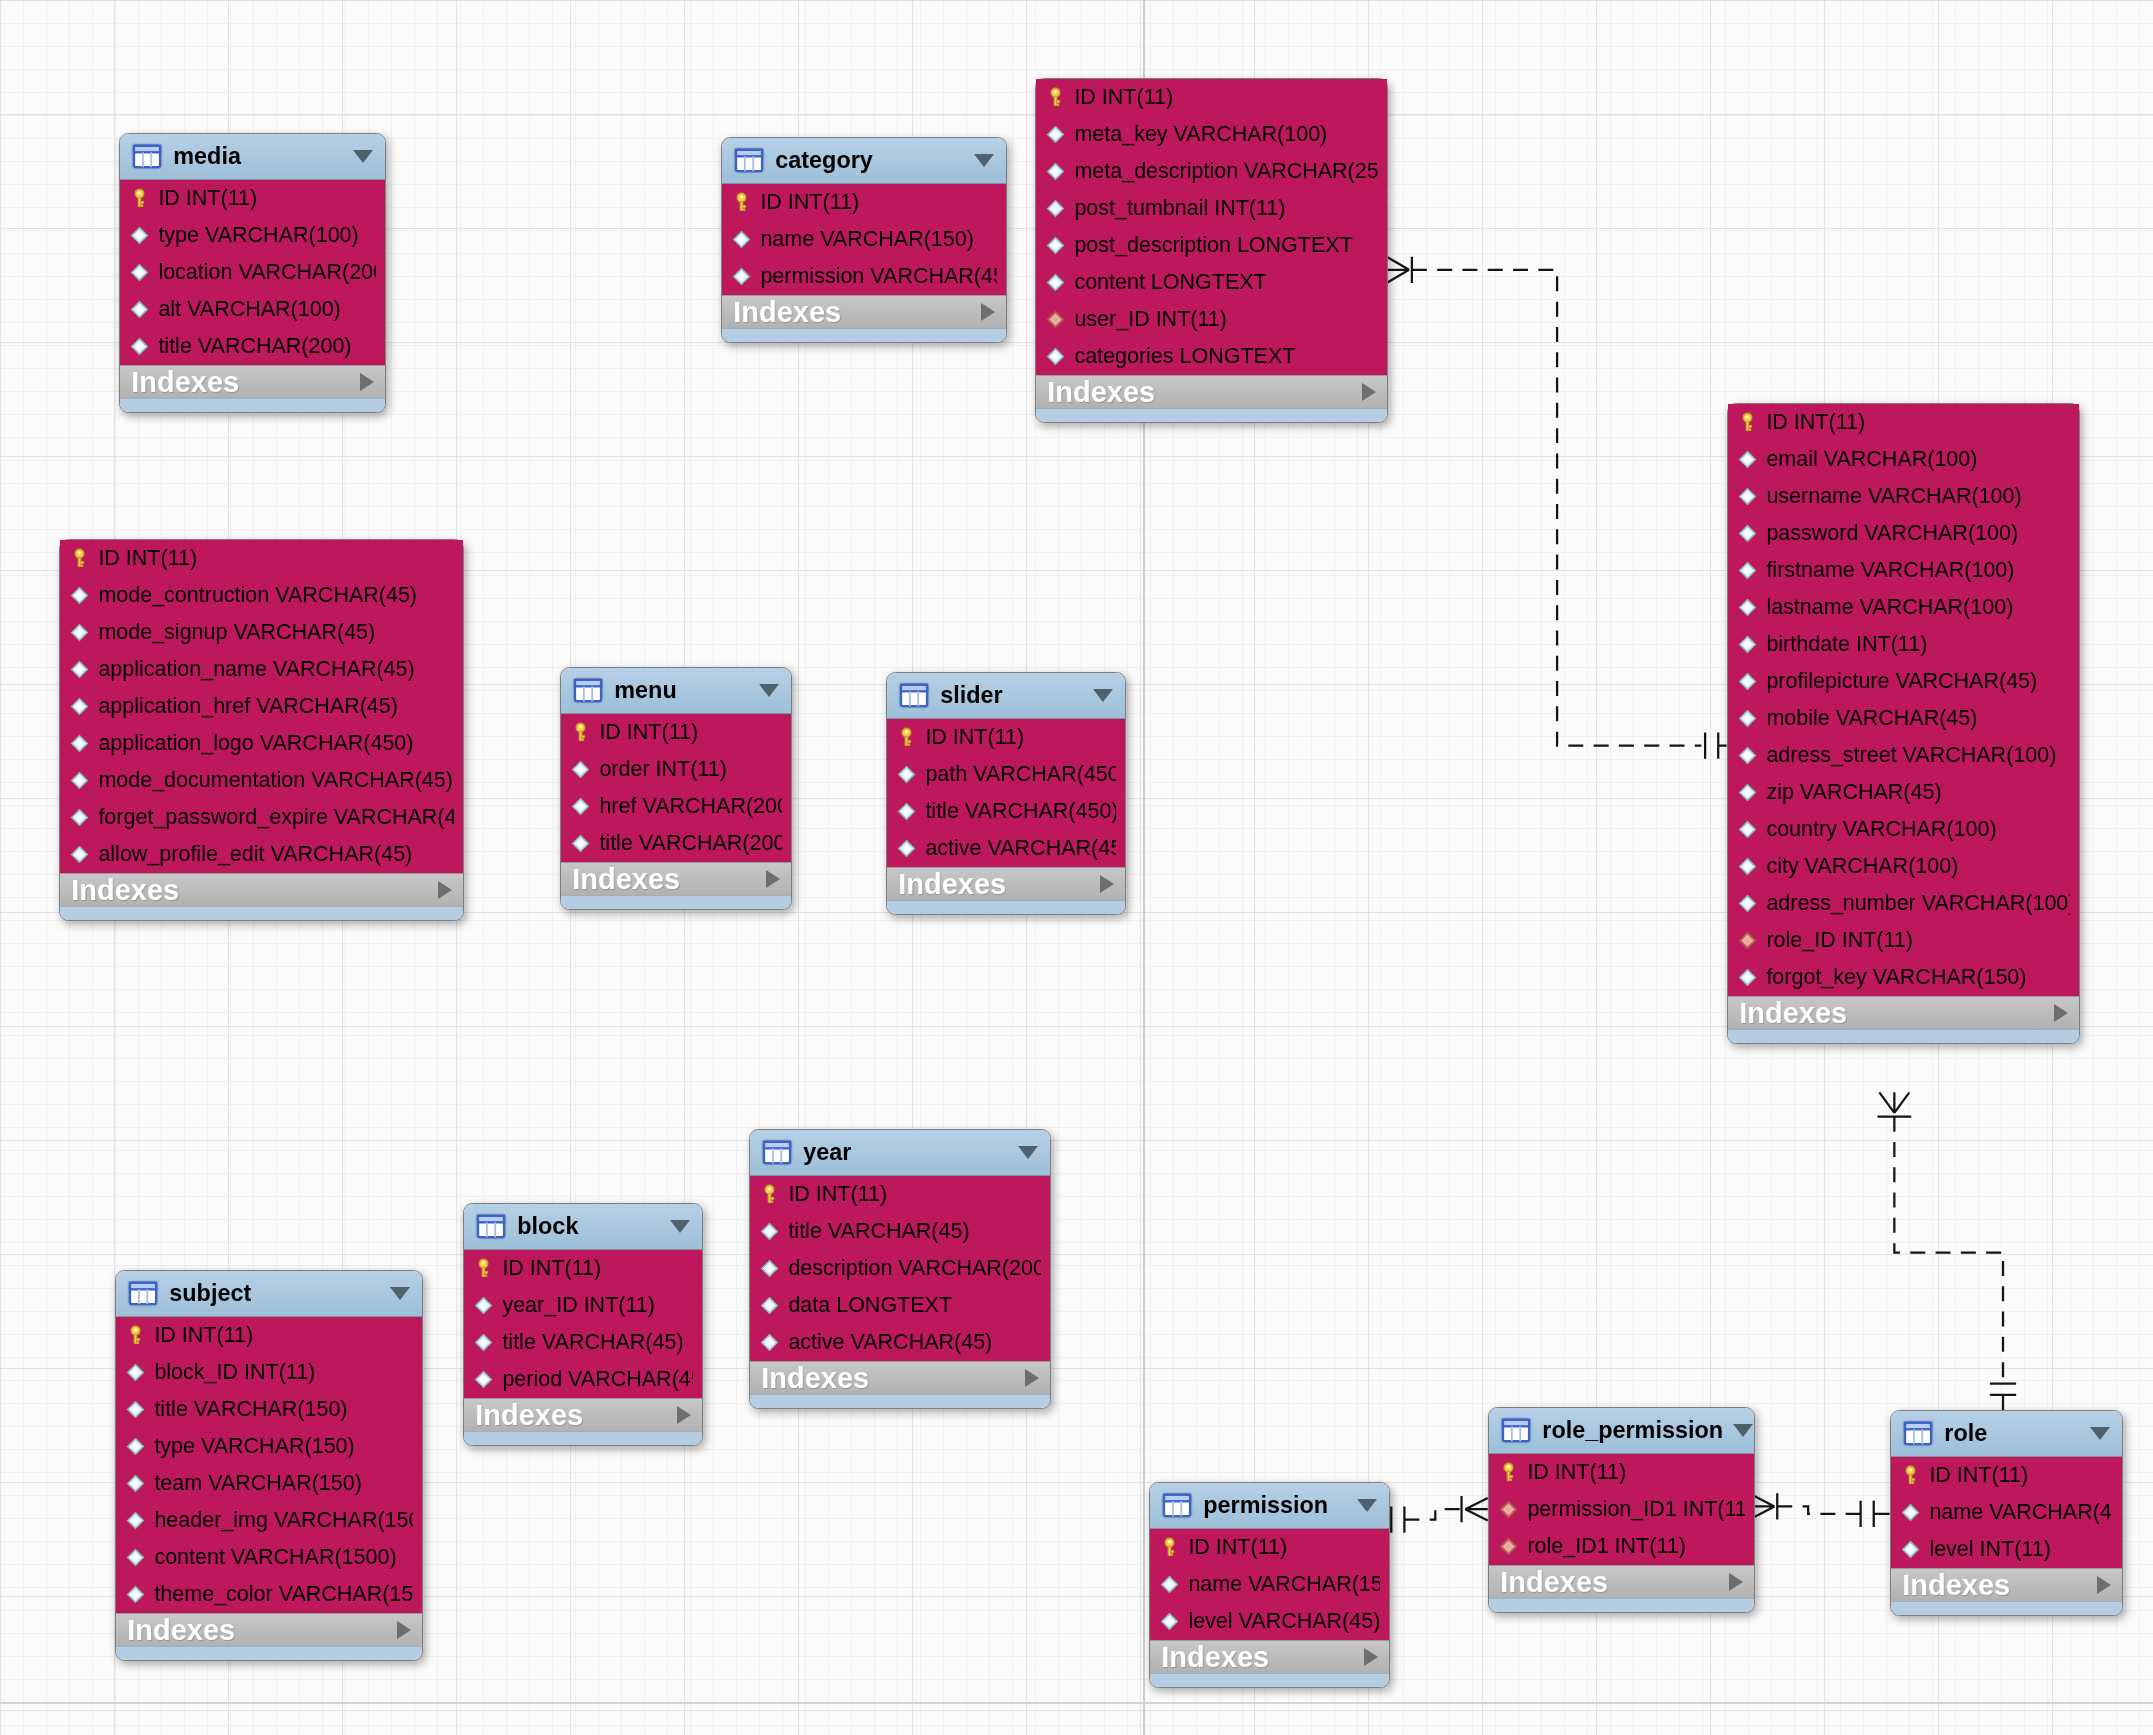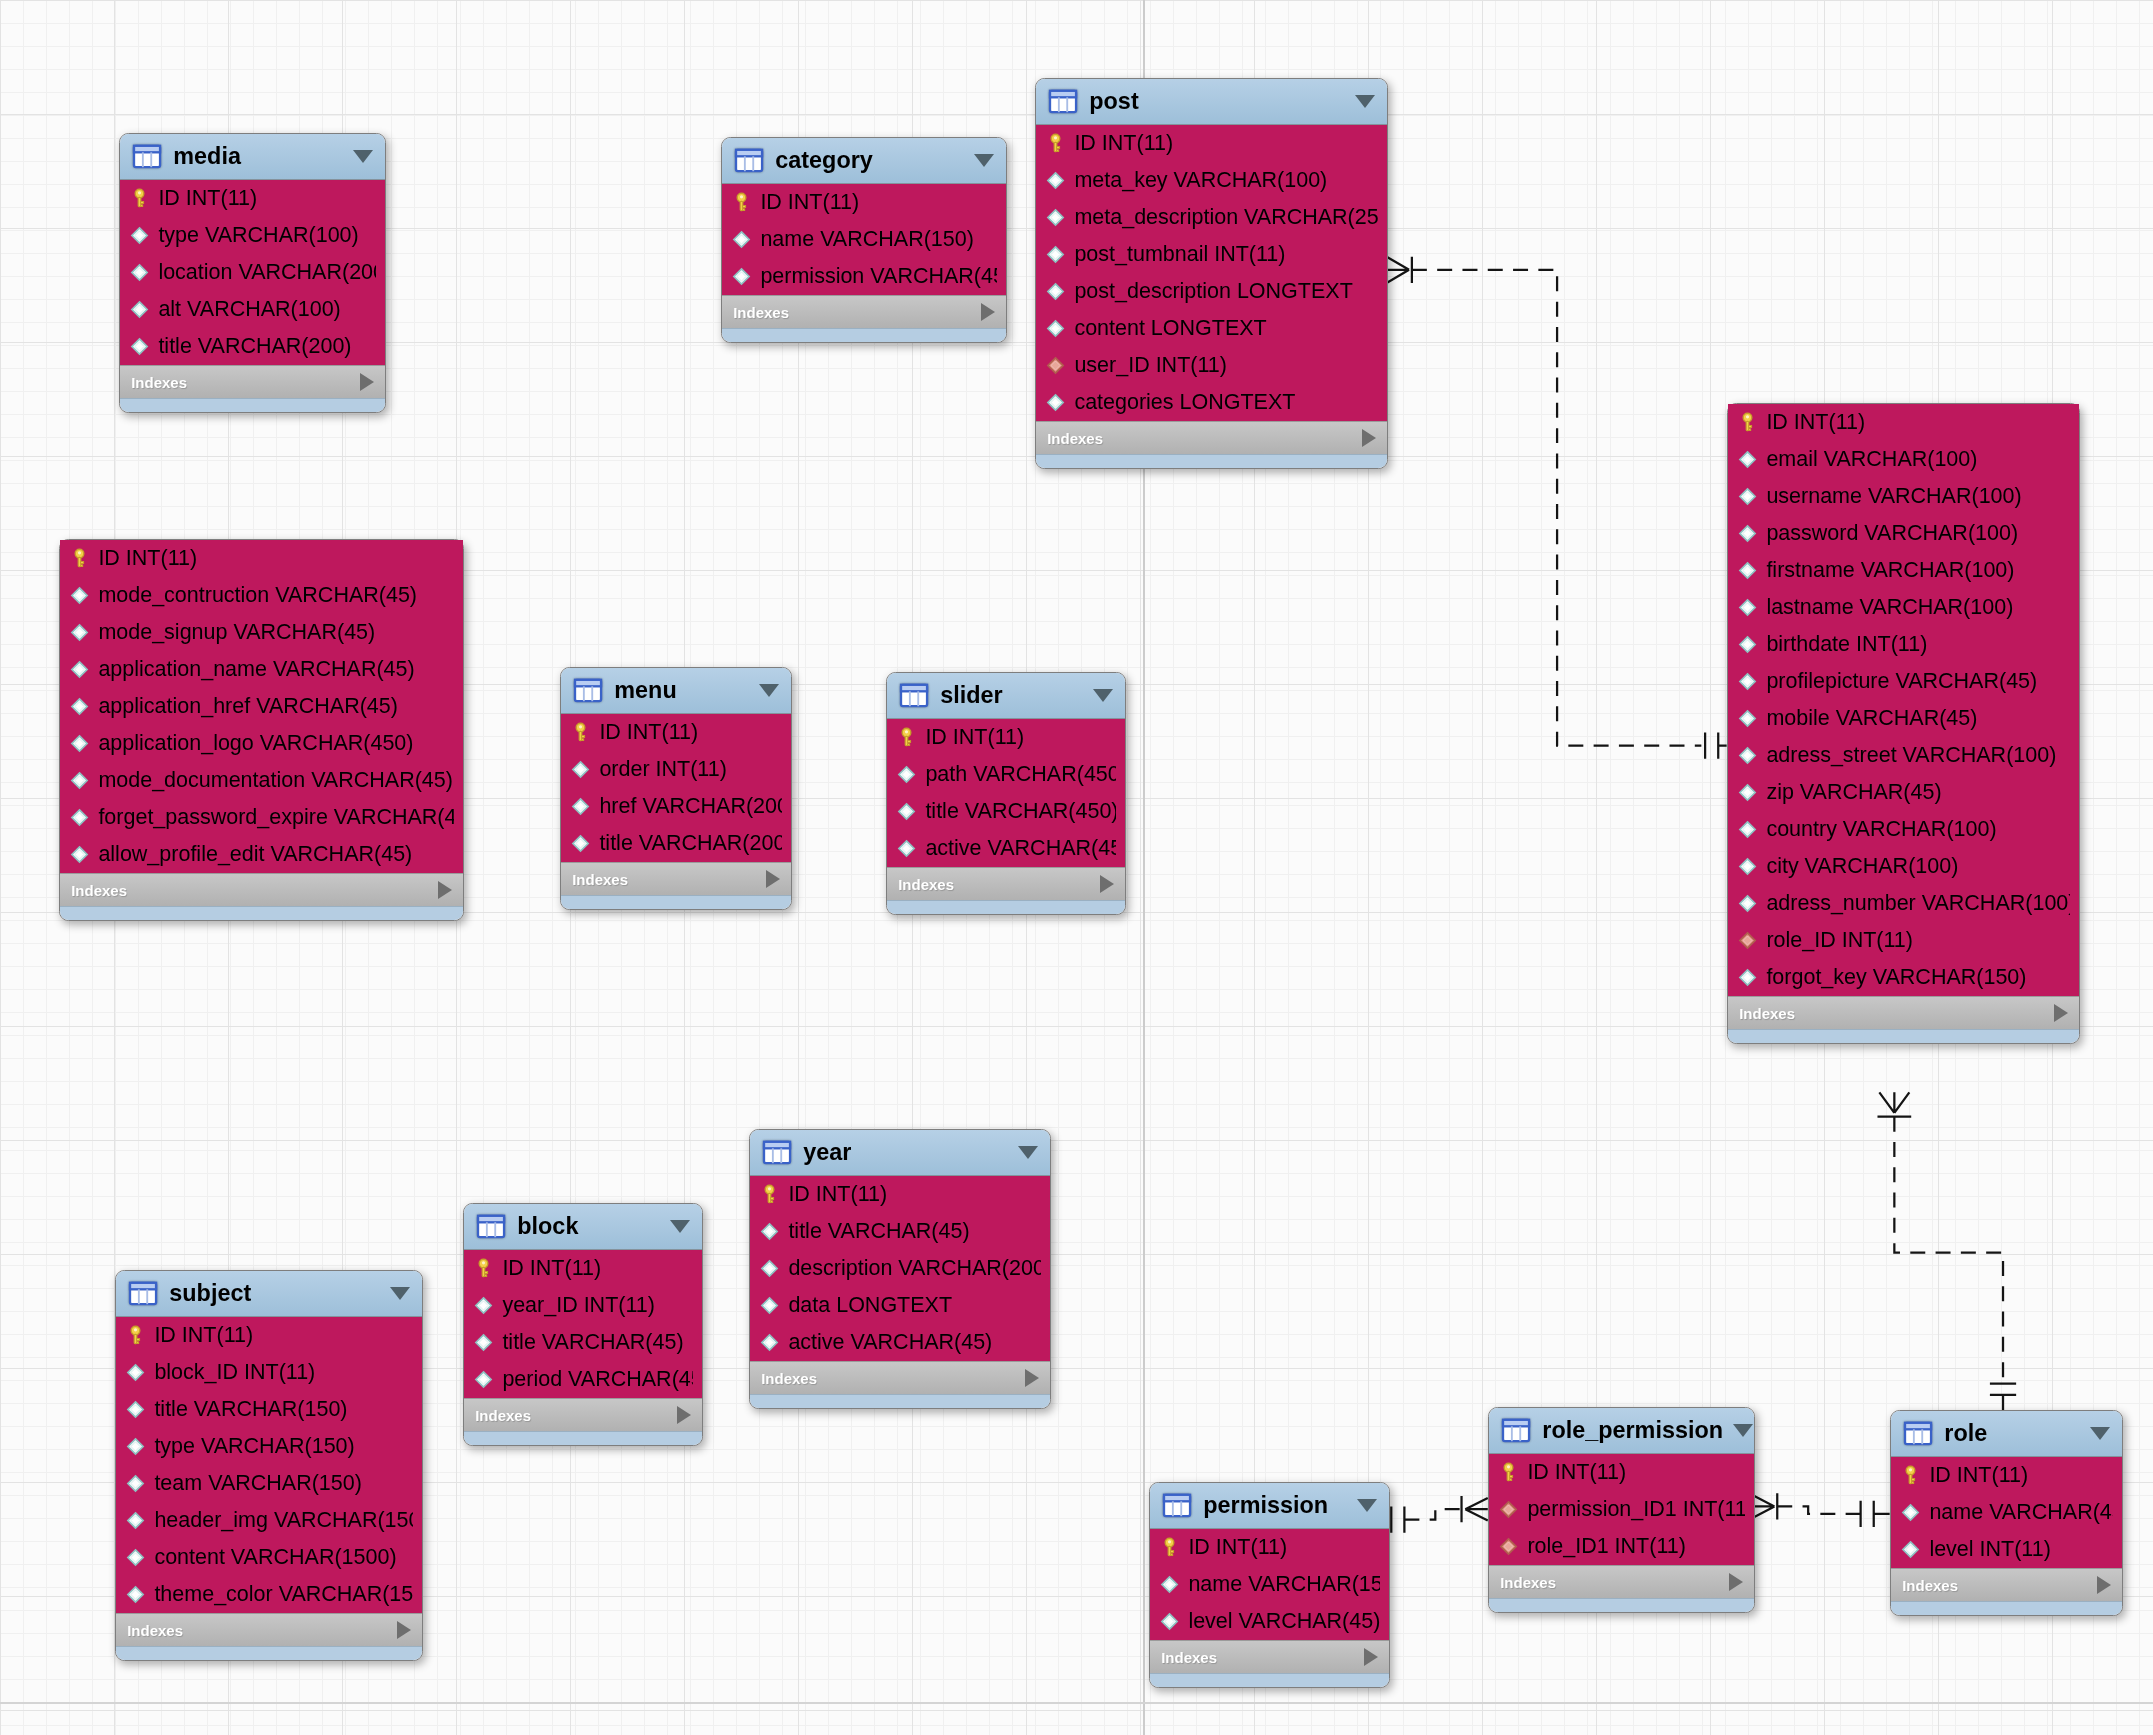--- a/index.html
+++ b/index.html
@@ -31,21 +31,21 @@
   .ticon{display:flex;align-items:center;filter:drop-shadow(0.9px 0.9px 0.9px rgba(0,0,0,.35));}
   .tname{font-weight:bold;font-size:23.4px;color:#000;}
   .tri-down{margin-left:auto;width:0;height:0;border-left:10.3px solid transparent;border-right:10.3px solid transparent;border-top:13px solid #4f616b;}
   .trows{background:#be185d;}
   .trow{height:37px;display:flex;align-items:center;gap:8.4px;padding:0 9.4px;font-size:21.5px;color:#000;white-space:nowrap;}
   .ficon{display:flex;width:20.6px;justify-content:center;align-items:center;flex:0 0 20.6px;}
   .flabel{overflow:hidden;}
   .tindexes{
     height:32px;display:flex;align-items:center;padding:0 11.2px;
     background:linear-gradient(#c7c7c7,#b1b1b1);border-top:0.9px solid #9b9b9b;
-    color:#fff;font-weight:bold;font-size:15px;
+    color:#fff;font-weight:bold;font-size:29px;
     text-shadow:0.9px 0.9px 0.9px rgba(0,0,0,.18);
     text-align:right;
   }
   .tri-right{margin-left:auto;width:0;height:0;border-top:9.4px solid transparent;border-bottom:9.4px solid transparent;border-left:14px solid #6e6e6e;}
   .tfoot{height:13px;background:#b5cde2;border-top:0.9px solid #9ab0c2;border-radius:0 0 8.4px 8.4px;}
 </style>
 </head>
 <body>
 
 <div class="canvas">
@@ -186,32 +186,20 @@
             <span class="flabel">permission VARCHAR(45)</span>
           </div>
         </div>
         <div class="tindexes">
           <span>Indexes</span>
           <span class="tri-right"></span>
         </div>
         <div class="tfoot"></div>
       </div>
       <div class="table" style="left: 1035px; top: 78px; width: 351px;">
-        <div class="thead">
-          <span class="ticon">
-            <svg width="31" height="27" viewBox="0 0 33 29">
-              <rect x="2" y="3" width="28" height="23" rx="2" fill="#ffffff" stroke="#3a62c8" stroke-width="2.5"></rect>
-              <rect x="2" y="3" width="28" height="7" fill="#b9cdf2" stroke="#3a62c8" stroke-width="2.5"></rect>
-              <line x1="11.5" y1="10" x2="11.5" y2="26" stroke="#a9bde6" stroke-width="2"></line>
-              <line x1="20.5" y1="10" x2="20.5" y2="26" stroke="#a9bde6" stroke-width="2"></line>
-            </svg>
-          </span>
-          <span class="tname">post</span>
-          <span class="tri-down"></span>
-        </div>
         <div class="trows">
           <div class="trow">
             <span class="ficon">
               <svg width="19" height="20.6" viewBox="0 0 20 22">
                 <circle cx="10" cy="6" r="4.6" fill="#f5cf4a" stroke="#c79f2a" stroke-width="1.5"></circle>
                 <circle cx="10" cy="5.2" r="1.7" fill="#fdf3c7"></circle>
                 <rect x="8.6" y="10" width="2.8" height="10" rx="1" fill="#f5cf4a" stroke="#c79f2a" stroke-width="1.2"></rect>
                 <rect x="11" y="14.5" width="3.4" height="2" fill="#f5cf4a" stroke="#c79f2a" stroke-width="1"></rect>
                 <rect x="11" y="18" width="2.4" height="1.8" fill="#f5cf4a" stroke="#c79f2a" stroke-width="1"></rect>
               </svg>

